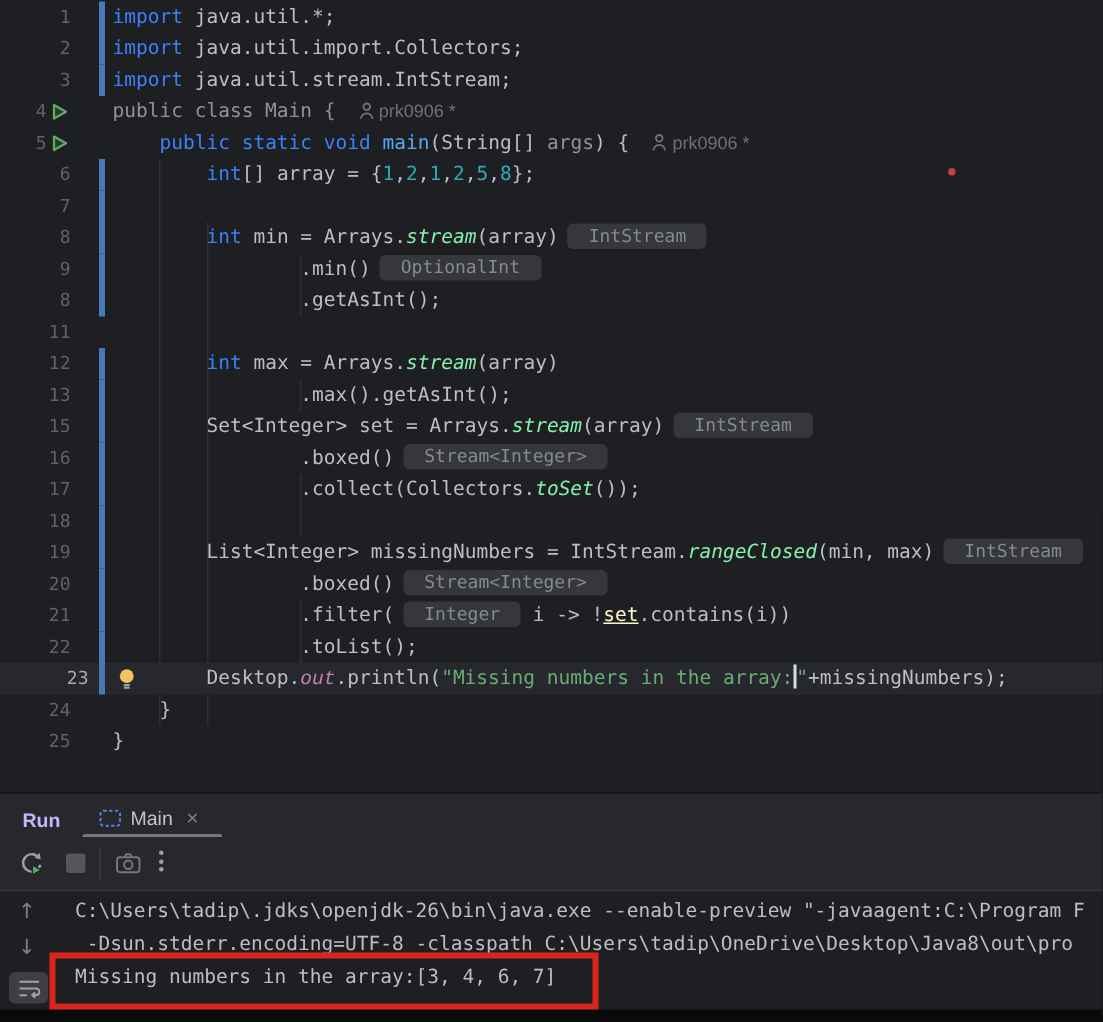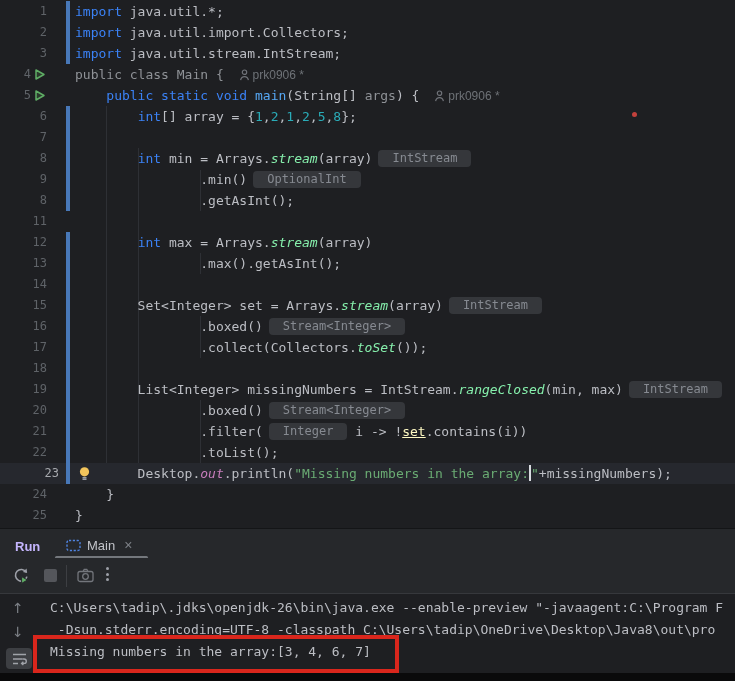--- a/index.html
+++ b/index.html
@@ -19,21 +19,21 @@
   .bulb{position:absolute;left:78px;top:3px;line-height:0;}
   .vcs{position:absolute;left:66px;top:0;width:4px;height:21px;background:#4878b8;}
   .ctext{position:absolute;left:75px;top:0;font:13px/21px "DejaVu Sans Mono",monospace;color:#bcbec4;white-space:pre;}
   .s-kw{color:#3b82f6;}
   .s-def{color:#bcbec4;}
   .s-dim{color:#8f9297;}
   .s-fn{color:#56a8f5;}
   .s-num{color:#2aacb8;}
   .s-str{color:#6aab73;}
   .s-it{color:#86efac;font-style:italic;}
-  .s-field{color:#c77dbb;font-style:italic;}
+  .s-field{color:#c77dbb;font-style:italic;font-family:Liberation Mono, monospace;}
   .s-und{color:#fef9c3;text-decoration:underline;}
   .s-author{font:12px "Liberation Sans",sans-serif;color:#6e7277;}
   .s-hint{display:inline-block;background:#35373b;color:#868a91;border-radius:4px;
           padding:0 14px;margin-left:6px;font:12px/17px "DejaVu Sans Mono",monospace;vertical-align:1px;}
   .s-caret{display:inline-block;width:2px;height:16px;background:#d8dbe0;vertical-align:-3px;}
   .inline-icon{display:inline-block;line-height:0;vertical-align:-2px;margin:0 3px 0 7px;}
   .error-dot{position:absolute;left:632px;top:112px;width:5px;height:5px;border-radius:50%;background:#c3413c;z-index:5;}
 
   
   .run-header{position:absolute;left:0;top:528px;width:735px;height:30px;background:#26282b;border-top:1px solid #141517;}
@@ -89,21 +89,20 @@
                 <path d="M1.6 11.2a4 4.6 0 0 1 7.8 0" fill="none" stroke="#707379" stroke-width="1.2"></path>
               </svg></span><span class="s-author">prk0906 *</span></span></div>
         <div class="code-line"><span class="lnum">6</span><div class="vcs"></div><span class="ctext"><span class="s-def">        </span><span class="s-kw">int</span><span class="s-def">[] array = {</span><span class="s-num">1</span><span class="s-def">,</span><span class="s-num">2</span><span class="s-def">,</span><span class="s-num">1</span><span class="s-def">,</span><span class="s-num">2</span><span class="s-def">,</span><span class="s-num">5</span><span class="s-def">,</span><span class="s-num">8</span><span class="s-def">};</span></span></div>
         <div class="code-line"><span class="lnum">7</span><div class="vcs"></div><span class="ctext"></span></div>
         <div class="code-line"><span class="lnum">8</span><div class="vcs"></div><span class="ctext"><span class="s-def">        </span><span class="s-kw">int</span><span class="s-def"> min = Arrays.</span><span class="s-it">stream</span><span class="s-def">(array)</span><span class="s-hint">IntStream</span></span></div>
         <div class="code-line"><span class="lnum">9</span><div class="vcs"></div><span class="ctext"><span class="s-def">                .min()</span><span class="s-hint">OptionalInt</span></span></div>
         <div class="code-line"><span class="lnum">8</span><div class="vcs"></div><span class="ctext"><span class="s-def">                .getAsInt();</span></span></div>
         <div class="code-line"><span class="lnum">11</span><span class="ctext"></span></div>
         <div class="code-line"><span class="lnum">12</span><div class="vcs"></div><span class="ctext"><span class="s-def">        </span><span class="s-kw">int</span><span class="s-def"> max = Arrays.</span><span class="s-it">stream</span><span class="s-def">(array)</span></span></div>
         <div class="code-line"><span class="lnum">13</span><div class="vcs"></div><span class="ctext"><span class="s-def">                .max().getAsInt();</span></span></div>
-        <div class="code-line"><span class="lnum">14</span><div class="vcs"></div><span class="ctext"></span></div>
         <div class="code-line"><span class="lnum">15</span><div class="vcs"></div><span class="ctext"><span class="s-def">        Set&lt;Integer&gt; set = Arrays.</span><span class="s-it">stream</span><span class="s-def">(array)</span><span class="s-hint">IntStream</span></span></div>
         <div class="code-line"><span class="lnum">16</span><div class="vcs"></div><span class="ctext"><span class="s-def">                .boxed()</span><span class="s-hint">Stream&lt;Integer&gt;</span></span></div>
         <div class="code-line"><span class="lnum">17</span><div class="vcs"></div><span class="ctext"><span class="s-def">                .collect(Collectors.</span><span class="s-it">toSet</span><span class="s-def">());</span></span></div>
         <div class="code-line"><span class="lnum">18</span><div class="vcs"></div><span class="ctext"></span></div>
         <div class="code-line"><span class="lnum">19</span><div class="vcs"></div><span class="ctext"><span class="s-def">        List&lt;Integer&gt; missingNumbers = IntStream.</span><span class="s-it">rangeClosed</span><span class="s-def">(min, max)</span><span class="s-hint">IntStream</span></span></div>
         <div class="code-line"><span class="lnum">20</span><div class="vcs"></div><span class="ctext"><span class="s-def">                .boxed()</span><span class="s-hint">Stream&lt;Integer&gt;</span></span></div>
         <div class="code-line"><span class="lnum">21</span><div class="vcs"></div><span class="ctext"><span class="s-def">                .filter(</span><span class="s-hint">Integer</span><span class="s-def"> i -&gt; !</span><span class="s-und">set</span><span class="s-def">.contains(i))</span></span></div>
         <div class="code-line"><span class="lnum">22</span><div class="vcs"></div><span class="ctext"><span class="s-def">                .toList();</span></span></div>
         <div class="code-line current"><span class="lnum">23</span><span class="bulb"><svg width="13" height="15" viewBox="0 0 13 15">
               <circle cx="6.5" cy="5.8" r="4.6" fill="#f2c55c"></circle>

